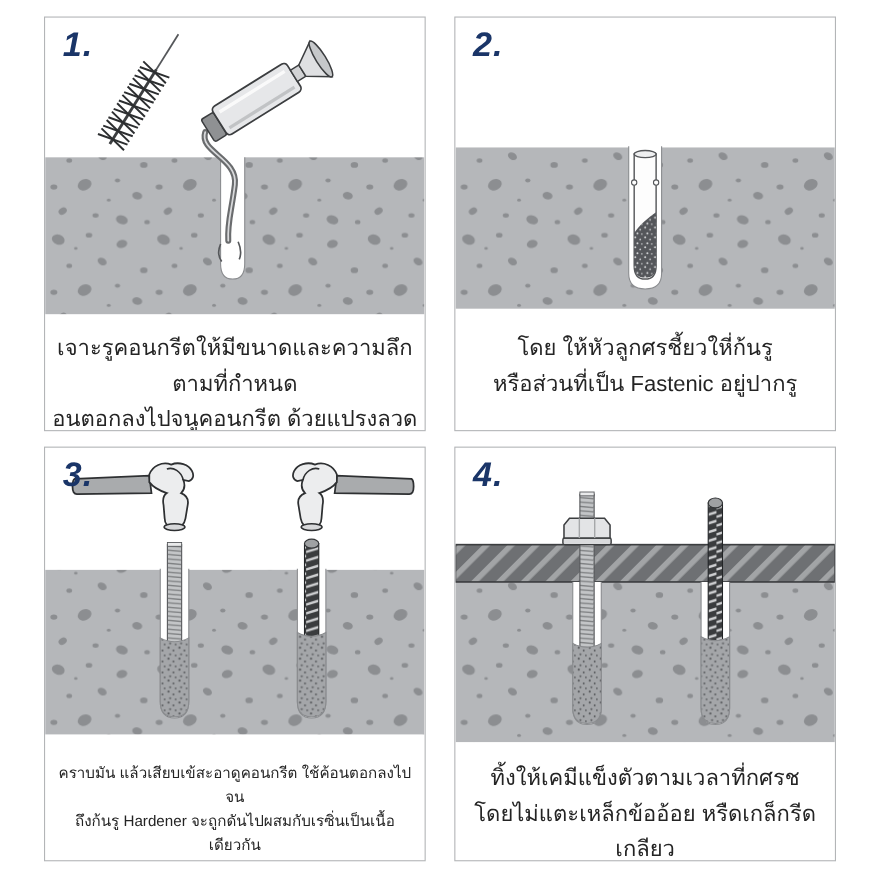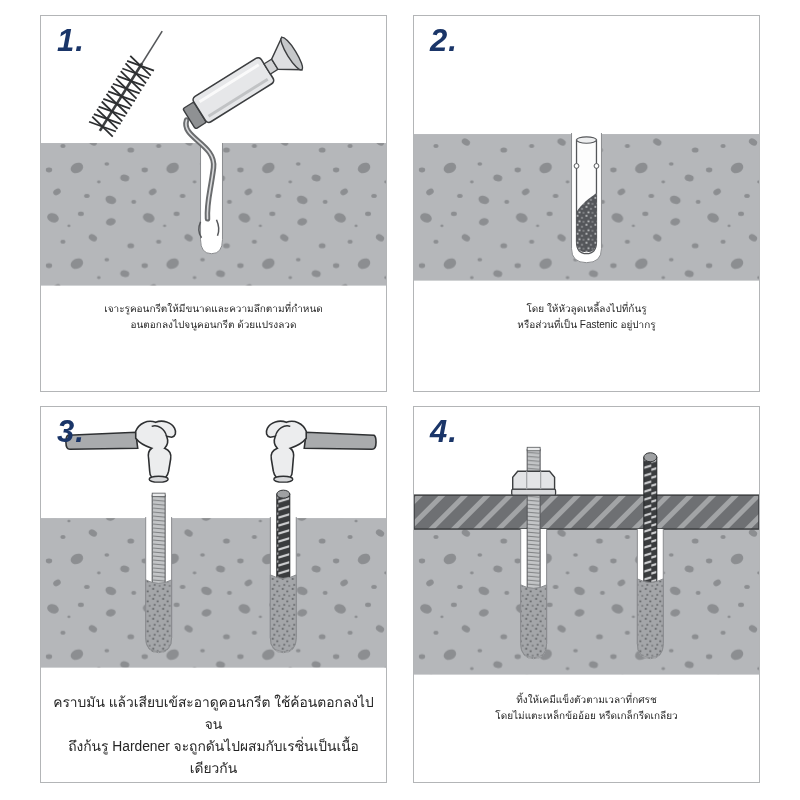--- a/index.html
+++ b/index.html
@@ -28,21 +28,21 @@
     font-style:italic;
     color:#1a3568;
     letter-spacing:1px;
     z-index:3;
   }
   .illus{height:272px;line-height:0;}
   .illus svg{width:100%;height:272px;}
   .caption{
     padding:13px 4px 0 4px;
     text-align:center;
-    font-size:10px;
+    font-size:20px;
     line-height:1.6;
     color:#242424;
     font-weight:500;
   }
   .panel.small-caption .caption{font-size:13.8px;}
   .defs-holder{position:absolute;width:0;height:0;overflow:hidden;}
 </style>
 </head>
 <body>
 
@@ -169,21 +169,21 @@
         <g>
           <path d="M163,124 L163,226 Q163,238 173,238 Q183,238 183,226 L183,124 Z" fill="#fdfdfd" stroke="#55575a" stroke-width="1.3"></path>
           <path d="M163,196 C168,188 176,182 183,177 L183,226 Q183,236.6 173,236.6 Q163,236.6 163,226 Z" fill="url(#resin)"></path>
           <ellipse cx="173" cy="124" rx="10" ry="3.2" fill="#eeeff0" stroke="#55575a" stroke-width="1.2"></ellipse>
           <circle cx="163" cy="150" r="2.4" fill="#ffffff" stroke="#55575a" stroke-width="1"></circle>
           <circle cx="183" cy="150" r="2.4" fill="#ffffff" stroke="#55575a" stroke-width="1"></circle>
         </g>
       </svg>
     </div>
     <div class="caption">
-      <div>โดย ให้หัวลูดเหลี้ลงไปที่ก้นรู</div>
+      <div>โดย ให้หัวลูกศรชี้ยวใหี่ก้นรู</div>
       <div>หรือส่วนที่เป็น Fastenic อยู่ปากรู</div>
     </div>
   </section>
 
   <section class="panel small-caption">
     <div class="stepnum">3.</div>
     <div class="illus">
       <svg viewBox="0 0 346 272">
         <g>
           <rect x="0" y="111" width="346" height="150" fill="url(#conc)"></rect>

